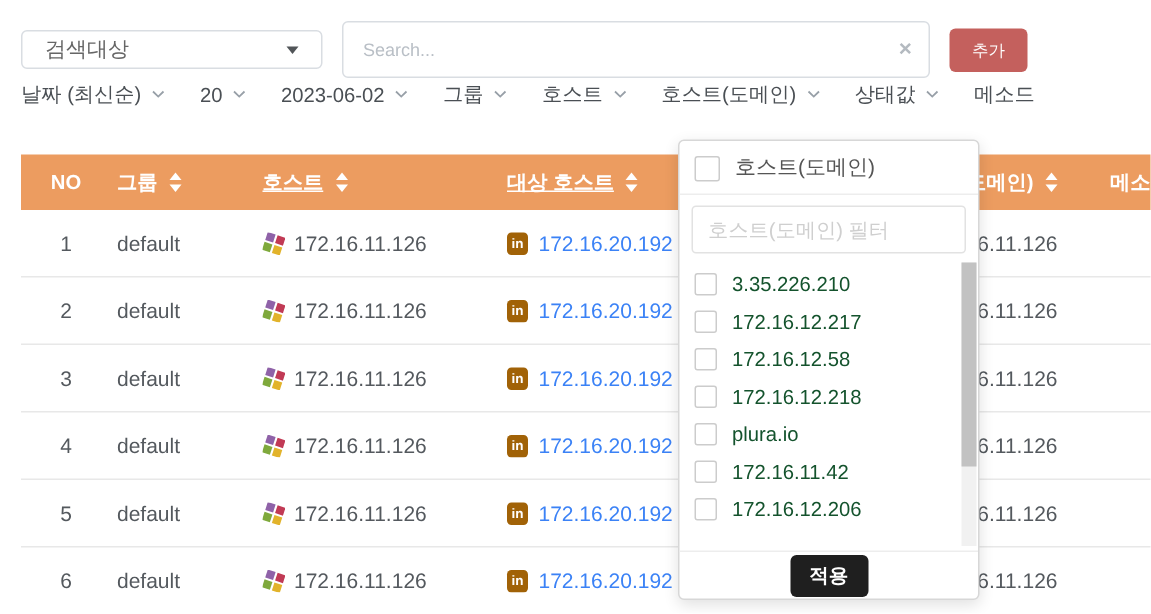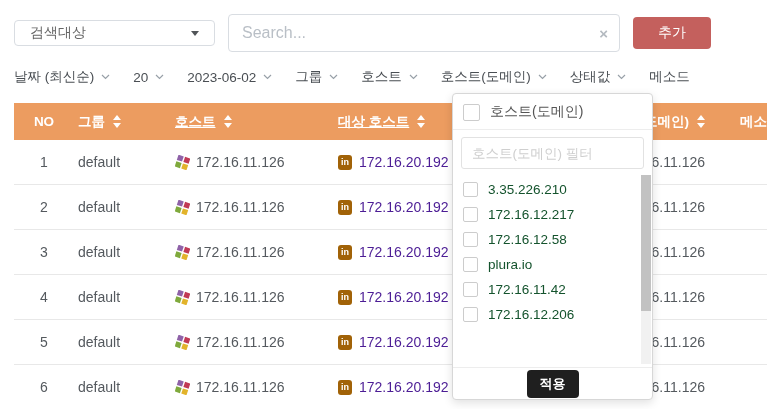--- a/index.html
+++ b/index.html
@@ -9,31 +9,31 @@
   
   .topbar { position: absolute; left: 14px; top: 14px; display: flex; align-items: center; }
   .select-box { width: 201px; height: 26px; border: 1px solid #d9dde2; border-radius: 4px;
     display: flex; align-items: center; justify-content: space-between; padding: 0 15px;
     color: #666; font-size: 14px; background: #fff; cursor: pointer; }
   .caret-down { width: 0; height: 0; border-left: 4px solid transparent;
     border-right: 4px solid transparent; border-top: 5px solid #515558; }
   .search-box { width: 392px; height: 38px; border: 1px solid #d9dde2; border-radius: 4px;
     position: relative; margin-left: 13px; background: #fff; }
   .search-box input { width: 100%; height: 100%; border: none; outline: none;
-    padding: 0 32px 0 13px; font-size: 16px; color: #444; background: transparent;
+    padding: 0 32px 0 13px; font-size: 12px; color: #444; background: transparent;
     font-family: "Liberation Sans", sans-serif; }
   .search-box input::placeholder { color: #b9bfc6; }
   .clear-x { position: absolute; right: 11px; top: 50%; transform: translateY(-50%);
     color: #b4bac0; font-size: 15px; font-weight: bold; cursor: pointer; line-height: 1; }
   .add-btn { margin-left: 13px; background: #c4605d; color: #fff; border: none;
-    border-radius: 4px; font-size: 14px; padding: 7px 25px; cursor: pointer;
+    border-radius: 4px; font-size: 11px; padding: 7px 15px; cursor: pointer;
     font-family: "Liberation Sans", sans-serif; }
 
   
-  .filterbar { position: absolute; left: 14px; top: 64px; width: 745px; height: 26px;
+  .filterbar { position: absolute; left: 14px; top: 50px; width: 745px; height: 26px;
     display: flex; align-items: center; font-size: 13.5px; color: #4a4f54; }
   .filter-item { display: flex; align-items: center; margin-right: 23px; cursor: pointer;
     white-space: nowrap; }
   .filter-item .f-label { margin-right: 7px; }
 
   
   .thead { position: absolute; left: 14px; top: 103px; width: 785px; height: 37px;
     background: #ec9c60; display: flex; align-items: center; color: #fff;
     font-size: 13.5px; font-weight: bold; z-index: 1; }
   .th { display: flex; align-items: center; }
@@ -53,21 +53,21 @@
   .tbody { position: absolute; left: 14px; top: 140px; width: 785px; z-index: 0; }
   .tr { display: flex; align-items: center; height: 45px; border-bottom: 1px solid #e8e8e8;
     font-size: 14px; color: #54595e; cursor: pointer; }
   .td { display: flex; align-items: center; overflow: hidden; white-space: nowrap; }
   .td.c-no { display: block; line-height: 45px; }
   .td.c-domain { display: flex; }
   .os-pinwheel { display: inline-flex; margin-right: 6px; flex: none; }
   .in-badge { display: inline-flex; width: 14px; height: 15px; background: #a16207;
     border-radius: 3px; color: #fff; font-size: 9px; font-weight: bold;
     align-items: center; justify-content: center; margin-right: 7px; flex: none; }
-  .target-ip { color: #4c1d95; }
+  .target-ip { color: #3b82f6; }
   .method-text { padding-left: 43px; color: #54595e; }
   .method-text.m-get { padding-left: 57px; color: #eed27a; }
 
   
   .panel { position: absolute; left: 452px; top: 93px; width: 201px; height: 307px;
     background: #fff; border: 1px solid #d7d7d7; border-radius: 4px; z-index: 10;
     box-shadow: 0 3px 10px rgba(0,0,0,.12); display: flex; flex-direction: column; }
   .panel-head { display: flex; align-items: center; padding: 9px 10px 8px;
     font-size: 14px; color: #555; border-bottom: 1px solid #ededed; }
   .cb { width: 17px; height: 17px; border: 1px solid #ccc; border-radius: 2px;
@@ -366,20 +366,24 @@
       <div class="option">
         <span class="cb"></span>
         <span>172.16.12.217</span>
       </div>
       <div class="option">
         <span class="cb"></span>
         <span>172.16.12.58</span>
       </div>
       <div class="option">
         <span class="cb"></span>
+        <span>172.16.12.218</span>
+      </div>
+      <div class="option">
+        <span class="cb"></span>
         <span>plura.io</span>
       </div>
       <div class="option">
         <span class="cb"></span>
         <span>172.16.11.42</span>
       </div>
       <div class="option">
         <span class="cb"></span>
         <span>172.16.12.206</span>
       </div>

